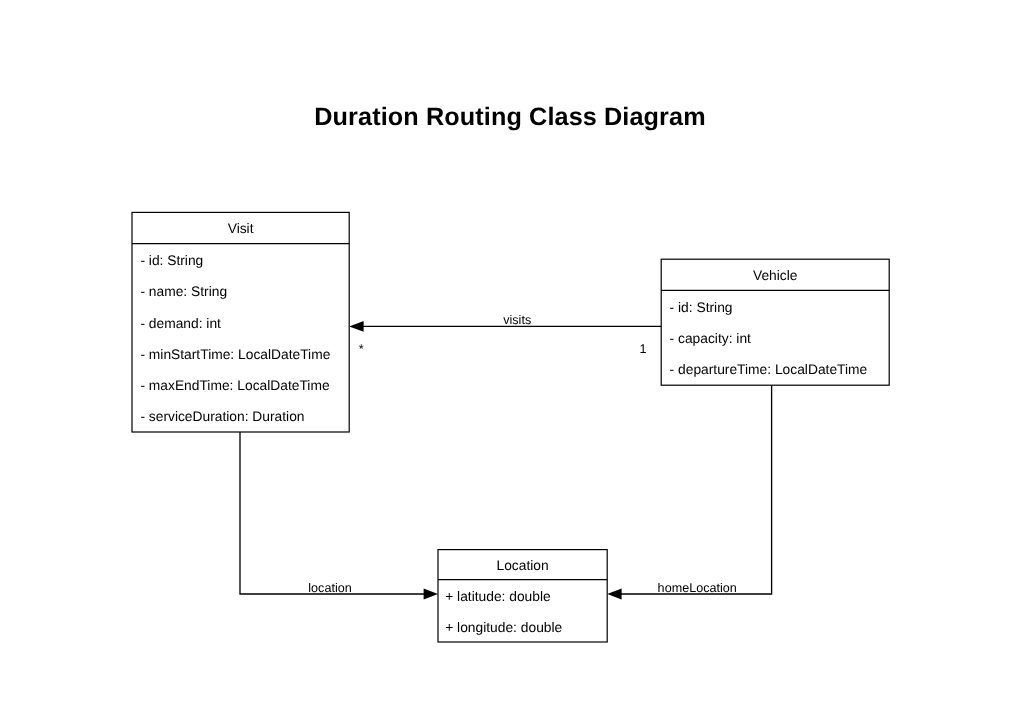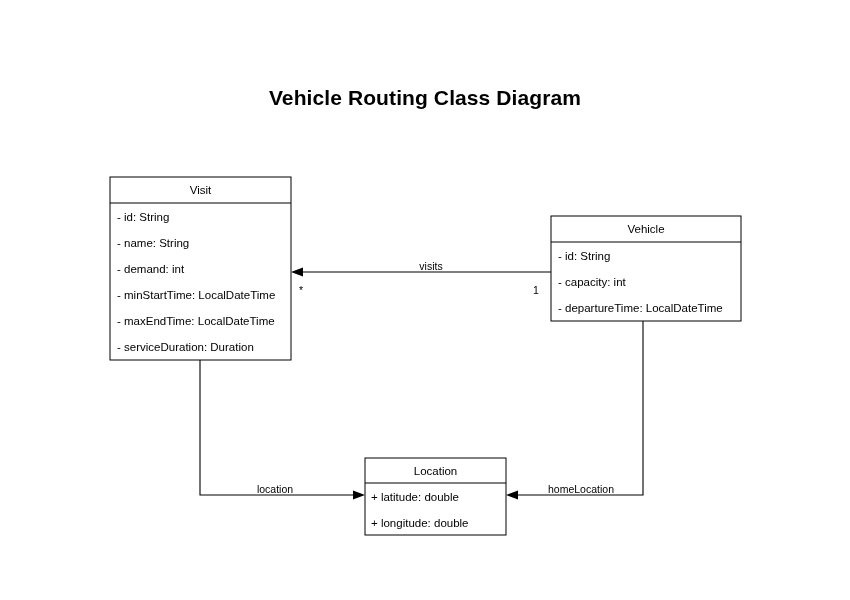--- a/index.html
+++ b/index.html
@@ -80,21 +80,21 @@
   .arrow-head {
     fill: #000000;
     stroke: none;
   }
 </style>
 </head>
 <body>
 
 <div id="canvas">
 
-  <div id="diagram-title">Vehicle Routing Class Diagram</div>
+  <div id="diagram-title">Duration Routing Class Diagram</div>
 
   <svg id="uml" viewBox="0 0 850 600" xmlns="http://www.w3.org/2000/svg">
 
      Visit ============ --&gt;
     <g>
       <line class="edge-line" x1="551" y1="272" x2="297" y2="272"></line>
       <polygon class="arrow-head" points="291,272 303,267.5 303,276.5"></polygon>
       <text class="edge-label" x="431" y="270">visits</text>
       <text class="mult-label" x="299" y="294">*</text>
       <text class="mult-label" x="533" y="294">1</text>

